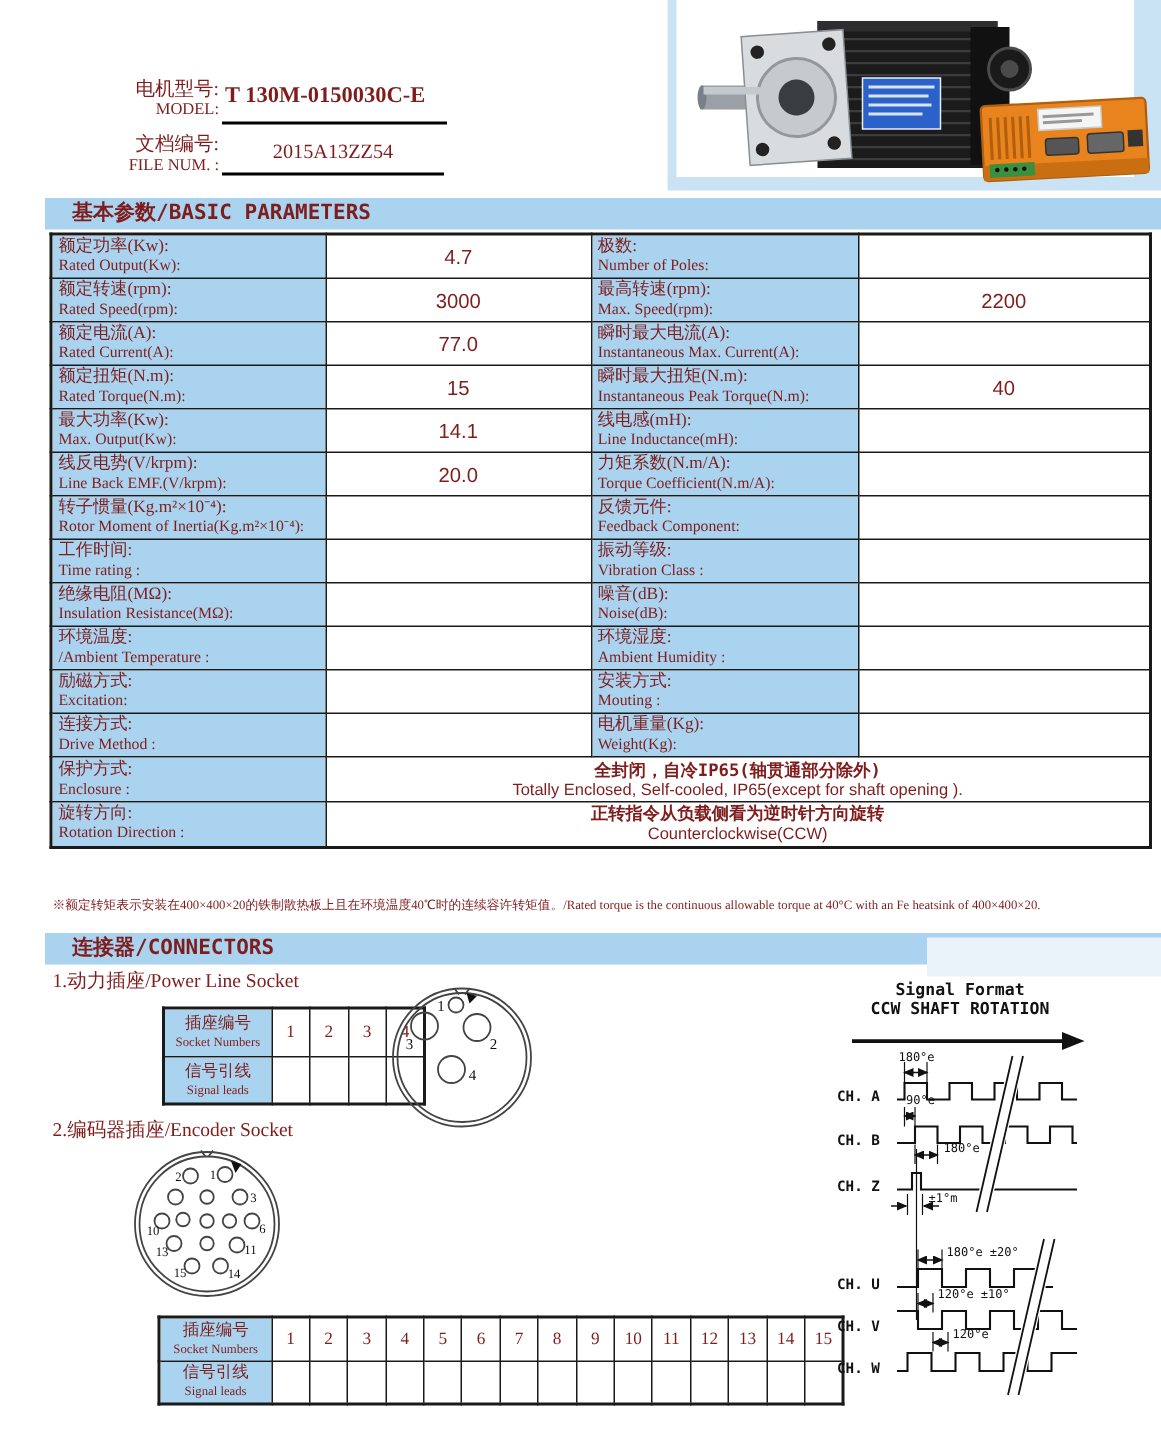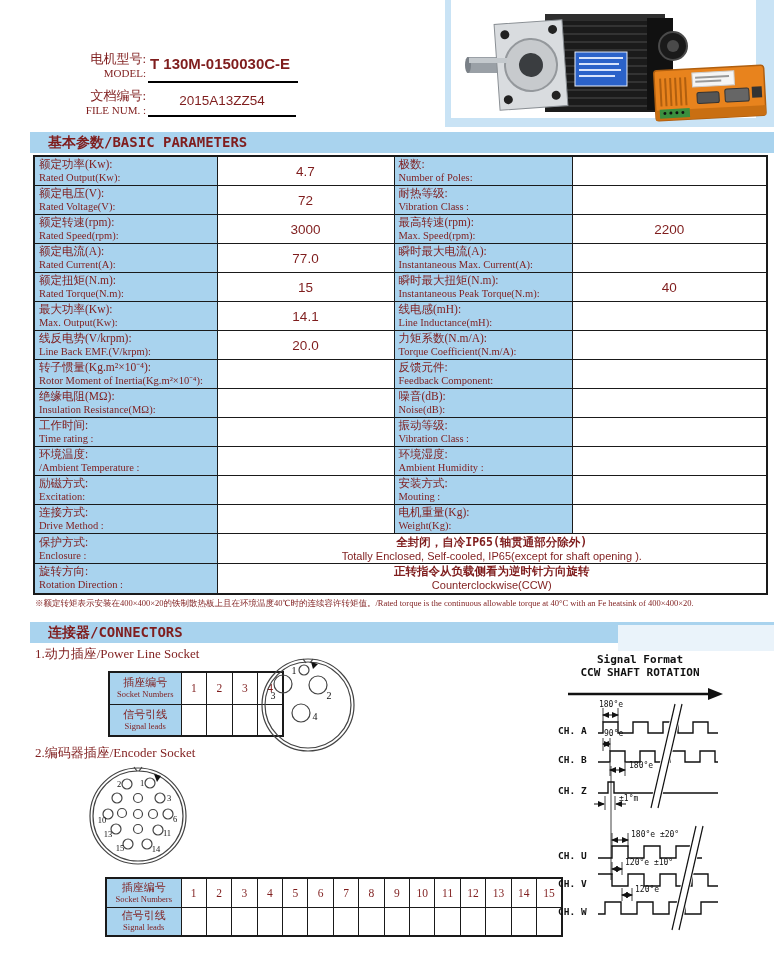--- a/index.html
+++ b/index.html
@@ -4,21 +4,21 @@
 <style>
   html,body{margin:0;padding:0;background:#ffffff;}
   .page{position:relative;width:774px;height:965px;background:#fff;overflow:hidden;
         font-family:"Liberation Serif",serif;color:#7f1d1d;}
   .abs{position:absolute;}
 
   
   .model-block{left:78px;top:46px;width:240px;height:78px;}
   .hlab-zh{font-size:13px;line-height:14px;text-align:right;width:68px;}
   .hlab-en{font-size:11px;line-height:12px;text-align:right;width:68px;font-family:"Liberation Serif",serif;}
-  .hval{border-bottom:2px solid #000;font-family:Liberation Sans, sans-serif;}
+  .hval{border-bottom:2px solid #000;font-family:Liberation Serif, serif;}
   .hval1{left:70px;top:2px;width:148px;height:33px;font-weight:bold;font-size:15px;line-height:32px;padding-left:2px;}
   .hval2{left:70px;top:39px;width:148px;height:30px;font-size:13.5px;line-height:32px;text-align:center;}
 
   
   .photo-panel{left:445px;top:0;width:329px;height:127px;background:#c9e3f5;}
 
   
   .secbar{background:#a9d3ee;height:21px;line-height:21px;padding-left:18px;
           font-family:"DejaVu Sans Mono",monospace;font-weight:bold;font-size:14px;white-space:nowrap;}
   .bar1{left:30px;top:132px;width:734px;}
@@ -164,32 +164,20 @@
             <div class="en">Rated Output(Kw):</div>
           </td>
           <td class="val">4.7</td>
           <td class="lab">
             <div class="zh">极数:</div>
             <div class="en">Number of Poles:</div>
           </td>
           <td class="val"></td>
         </tr>
 
-        <tr>
-          <td class="lab">
-            <div class="zh">额定电压(V):</div>
-            <div class="en">Rated Voltage(V):</div>
-          </td>
-          <td class="val">72</td>
-          <td class="lab">
-            <div class="zh">耐热等级:</div>
-            <div class="en">Vibration Class :</div>
-          </td>
-          <td class="val"></td>
-        </tr>
 
         <tr>
           <td class="lab">
             <div class="zh">额定转速(rpm):</div>
             <div class="en">Rated Speed(rpm):</div>
           </td>
           <td class="val">3000</td>
           <td class="lab">
             <div class="zh">最高转速(rpm):</div>
             <div class="en">Max. Speed(rpm):</div>
@@ -257,40 +245,40 @@
           <td class="val"></td>
           <td class="lab">
             <div class="zh">反馈元件:</div>
             <div class="en">Feedback Component:</div>
           </td>
           <td class="val"></td>
         </tr>
 
         <tr>
           <td class="lab">
+            <div class="zh">工作时间:</div>
+            <div class="en">Time rating :</div>
+          </td>
+          <td class="val"></td>
+          <td class="lab">
+            <div class="zh">振动等级:</div>
+            <div class="en">Vibration Class :</div>
+          </td>
+          <td class="val"></td>
+        </tr>
+
+        <tr>
+          <td class="lab">
             <div class="zh">绝缘电阻(MΩ):</div>
             <div class="en">Insulation Resistance(MΩ):</div>
           </td>
           <td class="val"></td>
           <td class="lab">
             <div class="zh">噪音(dB):</div>
             <div class="en">Noise(dB):</div>
-          </td>
-          <td class="val"></td>
-        </tr>
-
-        <tr>
-          <td class="lab">
-            <div class="zh">工作时间:</div>
-            <div class="en">Time rating :</div>
-          </td>
-          <td class="val"></td>
-          <td class="lab">
-            <div class="zh">振动等级:</div>
-            <div class="en">Vibration Class :</div>
           </td>
           <td class="val"></td>
         </tr>
 
         <tr>
           <td class="lab">
             <div class="zh">环境温度:</div>
             <div class="en">/Ambient Temperature :</div>
           </td>
           <td class="val"></td>

